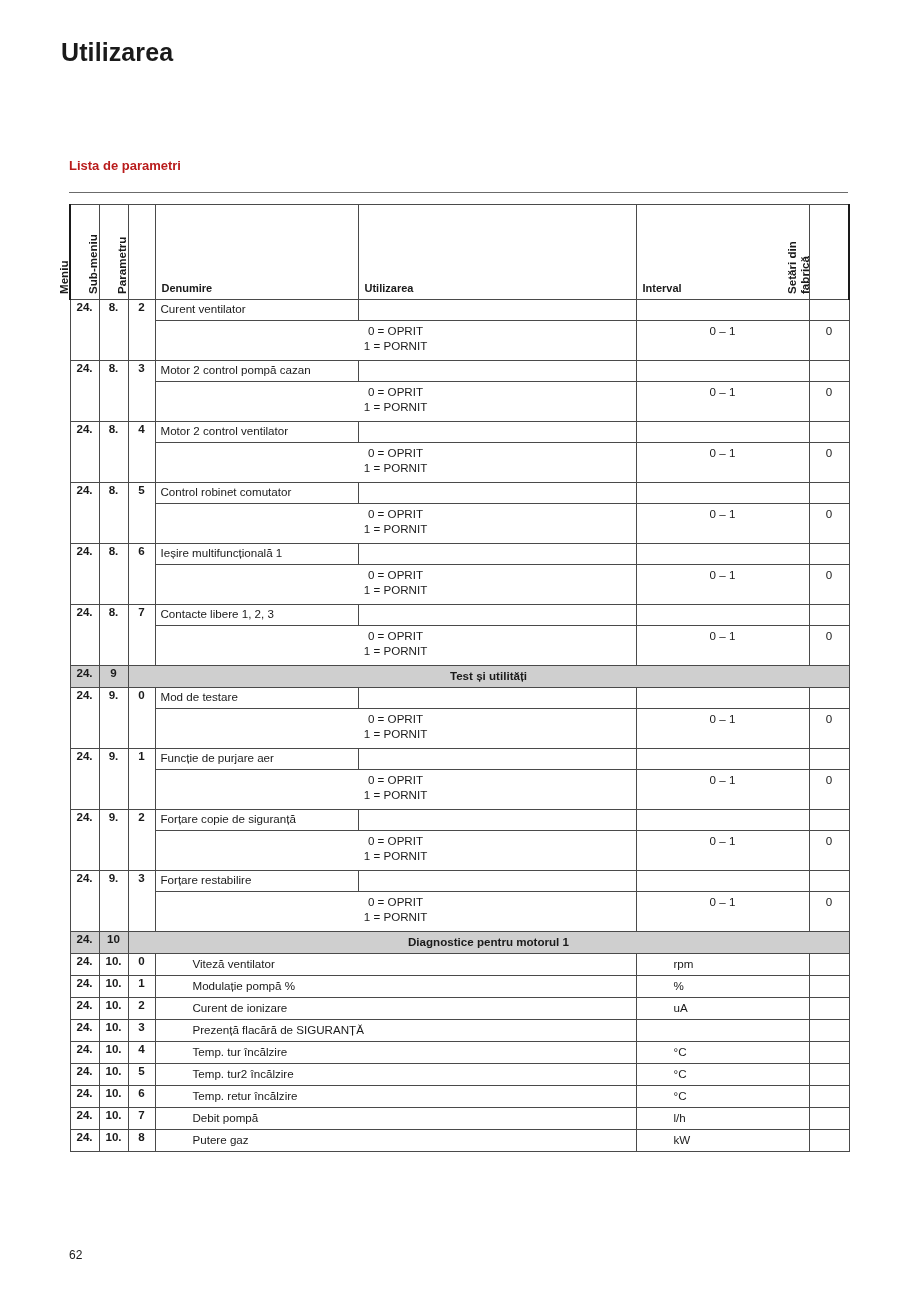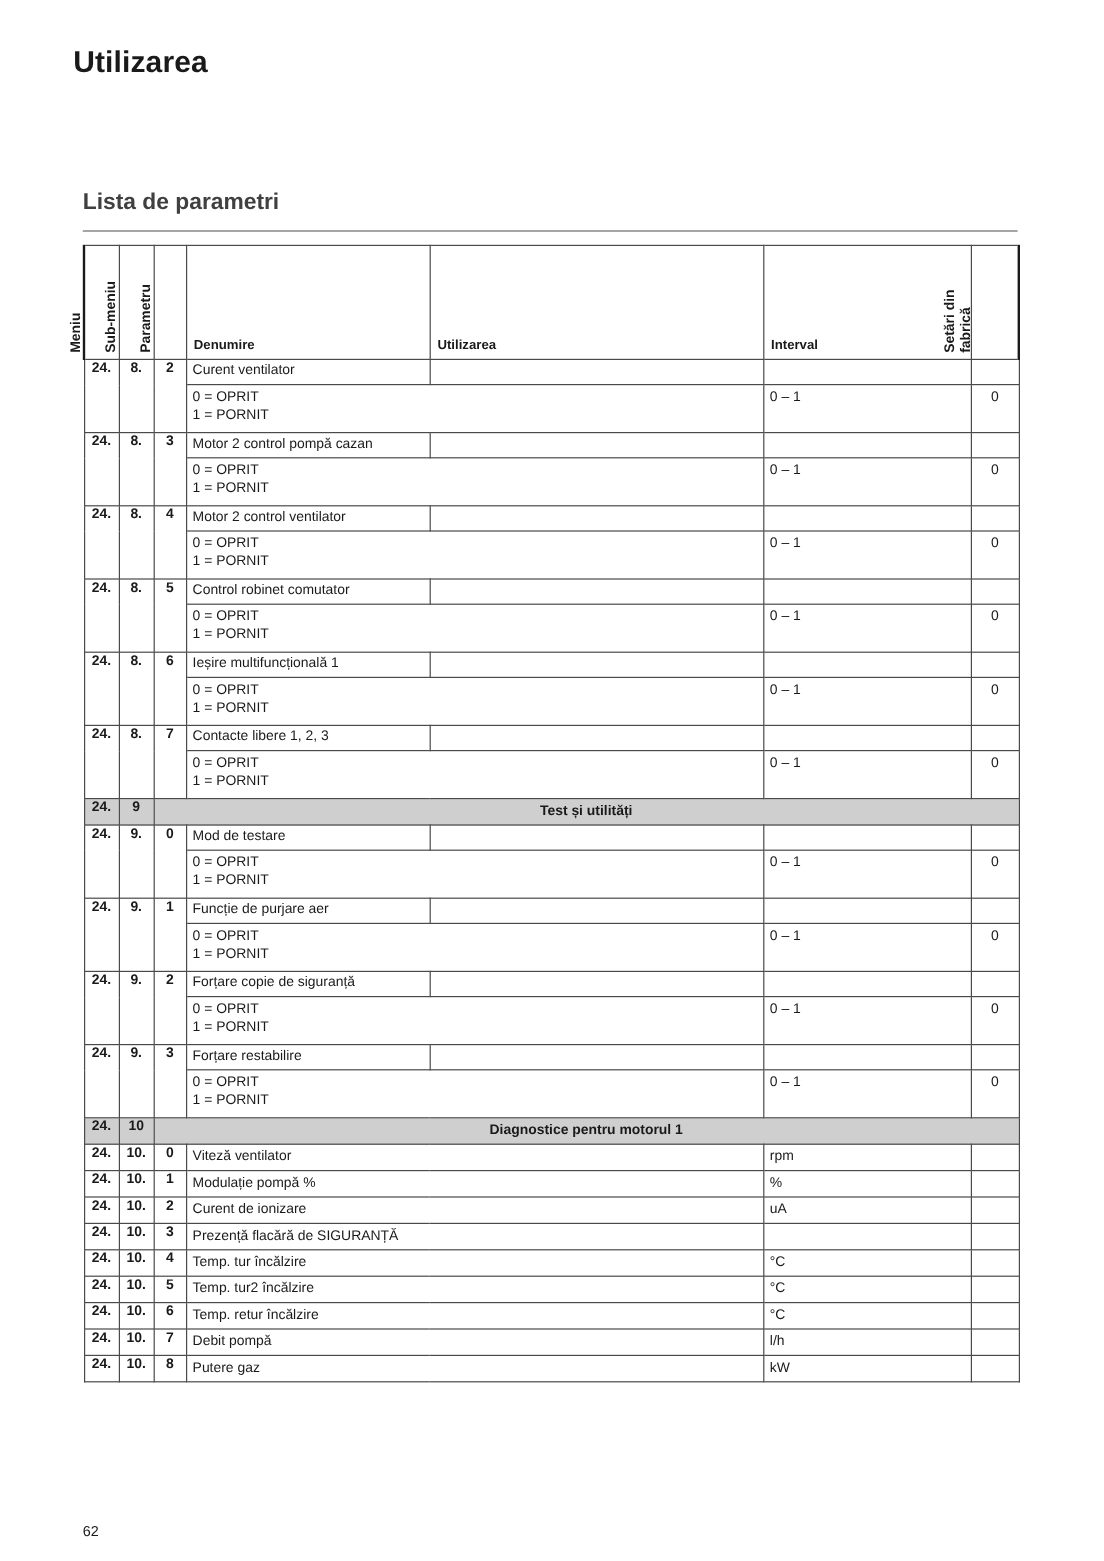--- a/index.html
+++ b/index.html
@@ -25,23 +25,23 @@
     top: 38px;
     font-size: 25px;
     font-weight: bold;
     letter-spacing: 0.1px;
     color: #1a1a1a;
   }
   .section-title {
     position: absolute;
     left: 69px;
     top: 158px;
-    font-size: 19px;
+    font-size: 13px;
     font-weight: bold;
-    color: #404040;
+    color: #b91c1c;
   }
   .rule {
     position: absolute;
     left: 69px;
     top: 192px;
     width: 779px;
     height: 1px;
     background: #6b6b6b;
   }
 
@@ -120,20 +120,21 @@
     line-height: 1.28;
   }
   .title-row td {
     height: 20px;
   }
   .title-row .cell-pad {
     padding: 2px 5px 2px 5px;
   }
   .desc-row td {
     height: 39px;
+    text-align: center;
   }
   .desc-row .cell-pad {
     padding: 3px 5px 4px 5px;
   }
   .center {
     text-align: center;
   }
   .idxcell {
     text-align: center;
     font-weight: bold;
@@ -153,31 +154,31 @@
     padding: 3px 5px 2px 5px;
     text-align: center;
   }
 
   
   .diag-row td {
     height: 21px;
   }
   .diag-row .cell-pad {
     padding: 3px 5px 2px 5px;
+    margin-left: 32px;
   }
 
   .lastrow td { border-bottom: 2px solid #1a1a1a; }
 
   .page-number {
     position: absolute;
     left: 69px;
     top: 1248px;
     font-size: 12px;
     color: #1a1a1a;
-    margin-top: 21px;
   }
 </style>
 </head>
 <body>
 
 <div class="page">
 
   <div class="chapter-title">Utilizarea</div>
 
   <div class="section-title">Lista de parametri</div>

